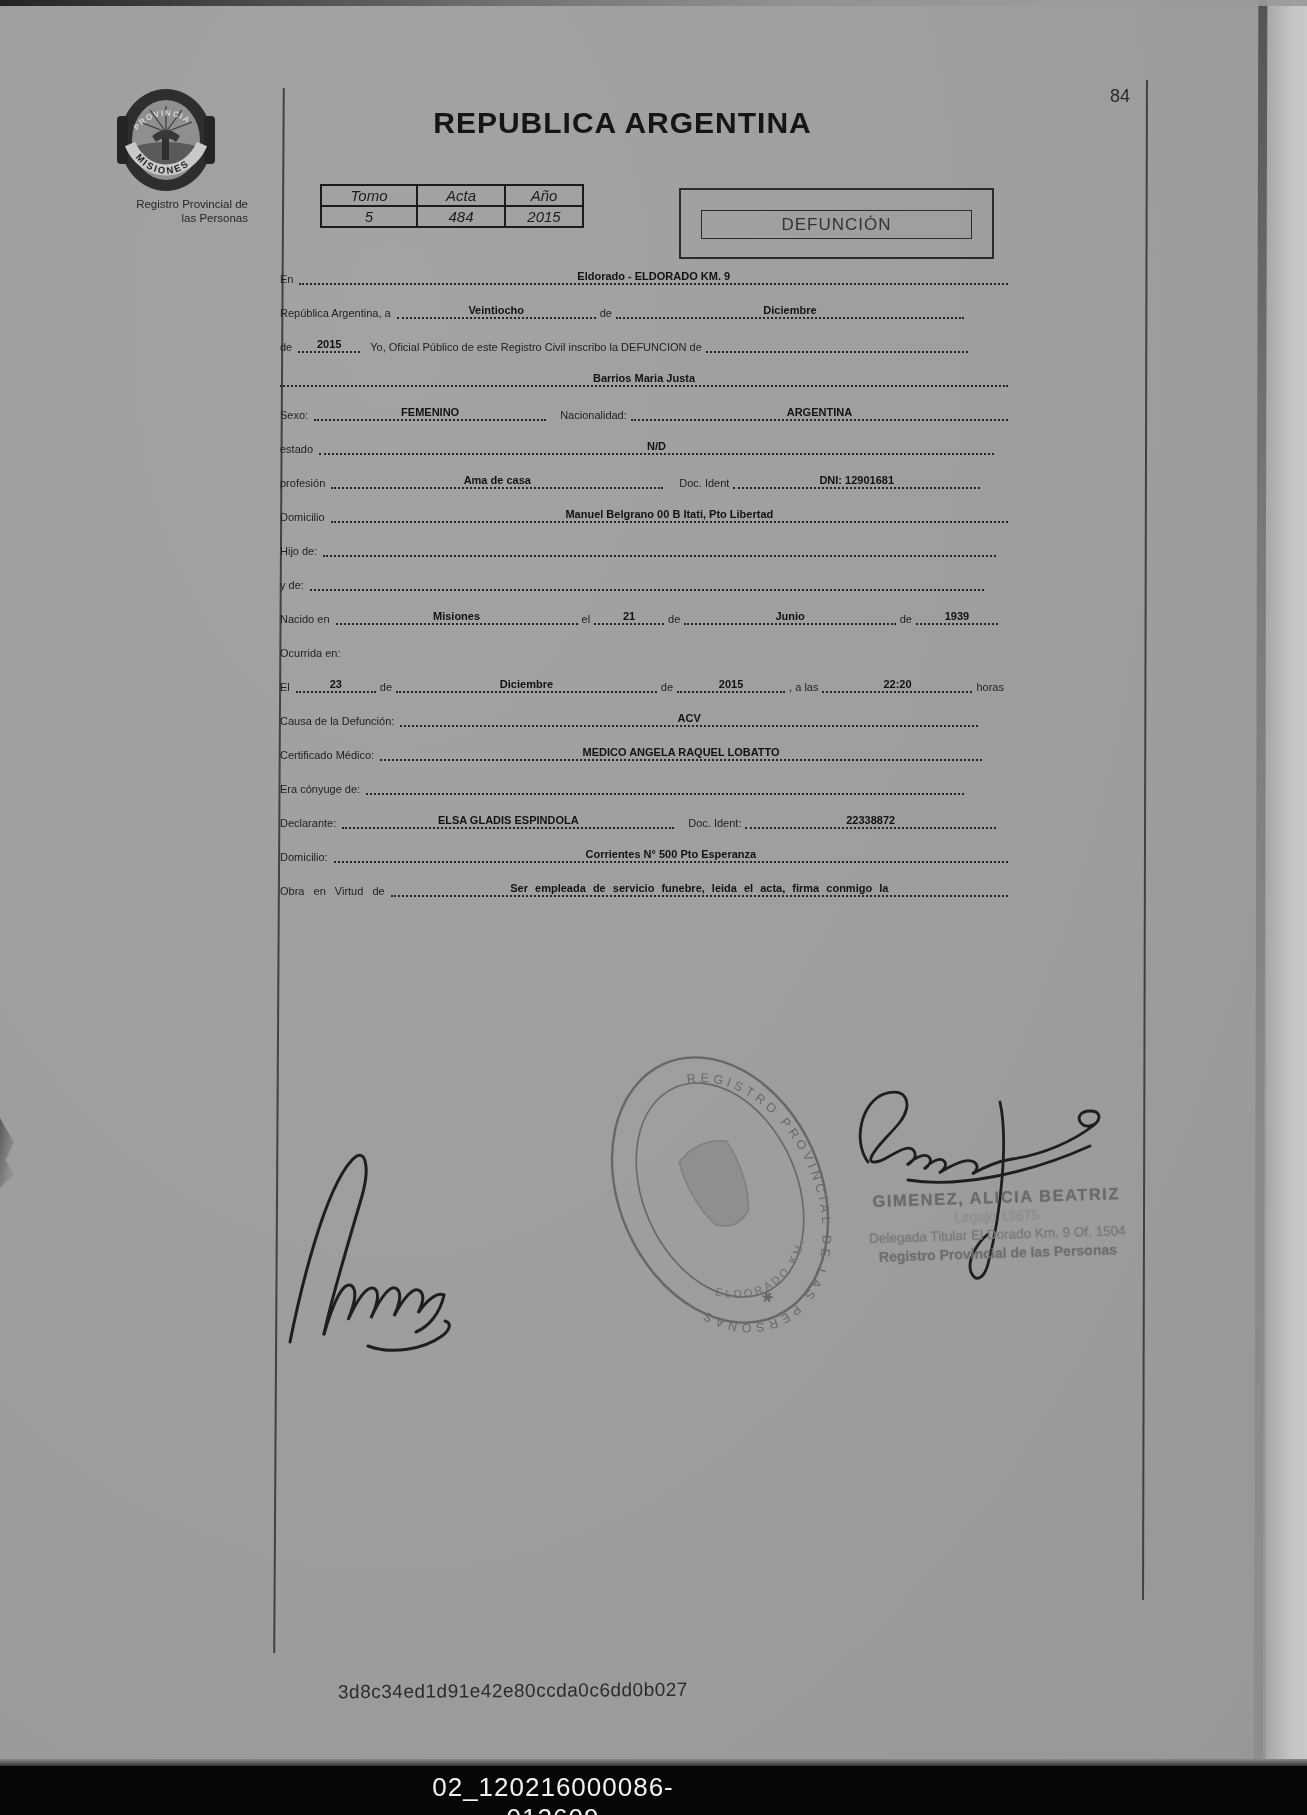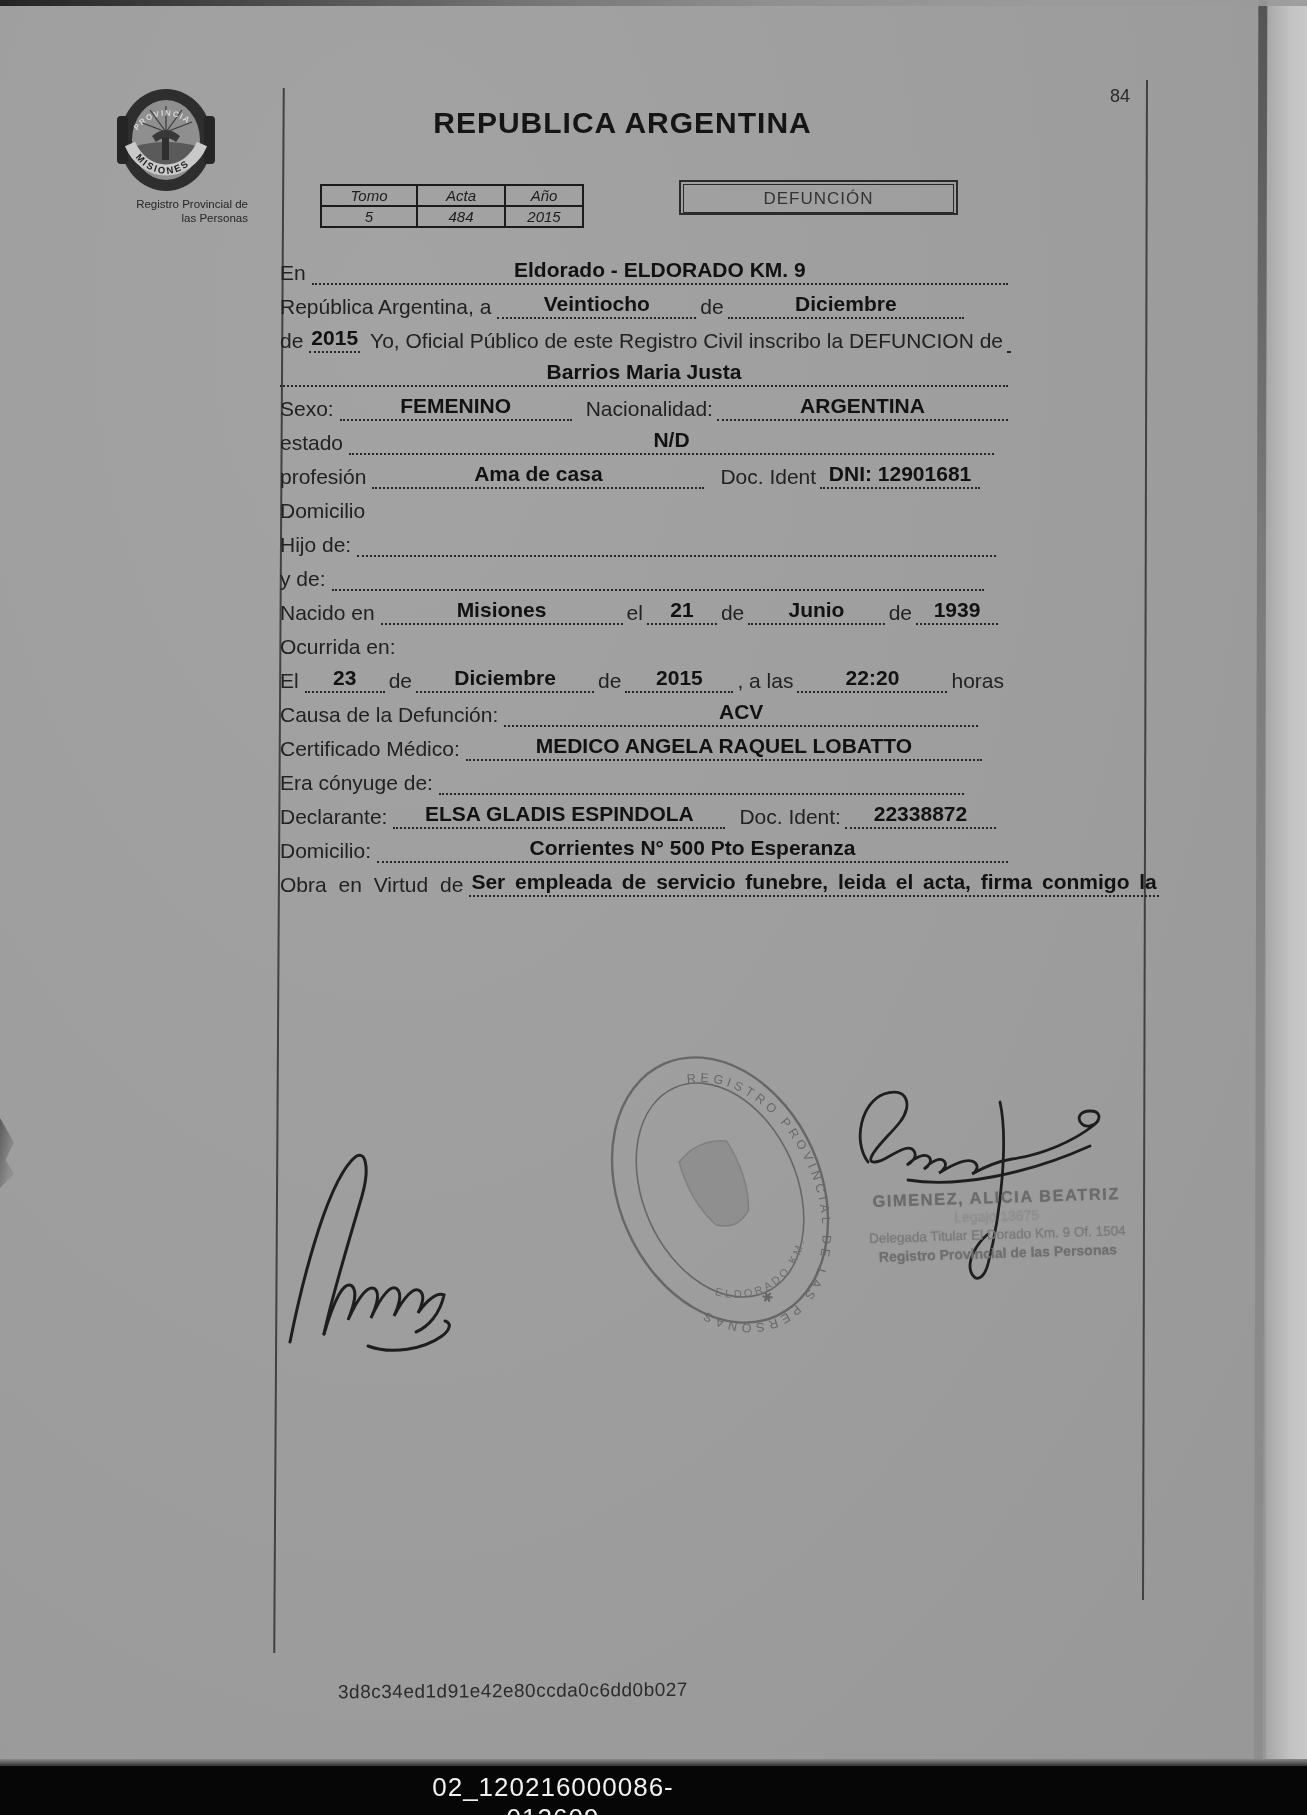--- a/index.html
+++ b/index.html
@@ -20,25 +20,25 @@
   
   .vrule{width:2px;background:#2a2a2a;opacity:.8;}
   
   .title{left:335px;top:106px;width:575px;text-align:center;font-size:30px;font-weight:bold;
     letter-spacing:1px;color:#151515;}
   .pagenum{left:1110px;top:86px;font-size:18px;color:#2a2a2a;}
   .seal-org{left:98px;top:197px;width:150px;text-align:right;font-size:11.5px;line-height:14px;color:#262626;}
   table.rec{border-collapse:collapse;font-size:15px;color:#1e1e1e;font-style:italic;}
   table.rec td{border:2px solid #1b1b1b;text-align:center;padding:1px 0;}
   .c1{width:94px}.c2{width:86px}.c3{width:76px}
-  .defbox{left:679px;top:180px;width:271px;height:27px;border:2px solid #2b2b2b;padding:2px;}
+  .defbox{left:679px;top:188px;width:271px;height:27px;border:2px solid #2b2b2b;padding:20px;}
   .defbox .inner{border:1px solid #2b2b2b;height:100%;display:flex;align-items:center;justify-content:center;
     font-size:17px;letter-spacing:1px;color:#333;}
   
-  .form{left:280px;top:262px;width:728px;font-size:21px;}
+  .form{left:280px;top:262px;width:728px;font-size:11px;}
   .row{display:flex;align-items:flex-end;height:23px;margin-bottom:11px;}
   .lbl{white-space:nowrap;padding-right:6px;color:#222;}
   .val{font-weight:bold;color:#121212;text-align:center;border-bottom:2px dotted #262626;
        padding:0 2px 1px 2px;white-space:nowrap;}
   .fill{flex:1;}
   .plain{white-space:nowrap;padding:0 4px;color:#222;}
   
   .officer-stamp{left:852px;top:1188px;width:290px;text-align:center;transform:rotate(-1.8deg);
      color:#6e6e6e;text-shadow:0 0 1px rgba(120,120,120,.9);}
   .os-name{font-size:16.5px;font-weight:bold;letter-spacing:1.5px;color:#6a6a6a;}
@@ -158,20 +158,21 @@
 
     <div class="row">
       <span class="lbl">profesión</span>
       <span class="val" style="width:328px">Ama de casa</span>
       <span class="plain" style="padding-left:16px">Doc. Ident</span>
       <span class="val fill" style="margin-right:28px">DNI: 12901681</span>
     </div>
 
     <div class="row">
       <span class="lbl">Domicilio</span>
+      <span class="val fill">Manuel Belgrano 00 B Itati, Pto Libertad</span>
     </div>
 
     <div class="row">
       <span class="lbl">Hijo de:</span>
       <span class="val fill" style="margin-right:12px"></span>
     </div>
 
     <div class="row">
       <span class="lbl">y de:</span>
       <span class="val fill" style="margin-right:24px"></span>

